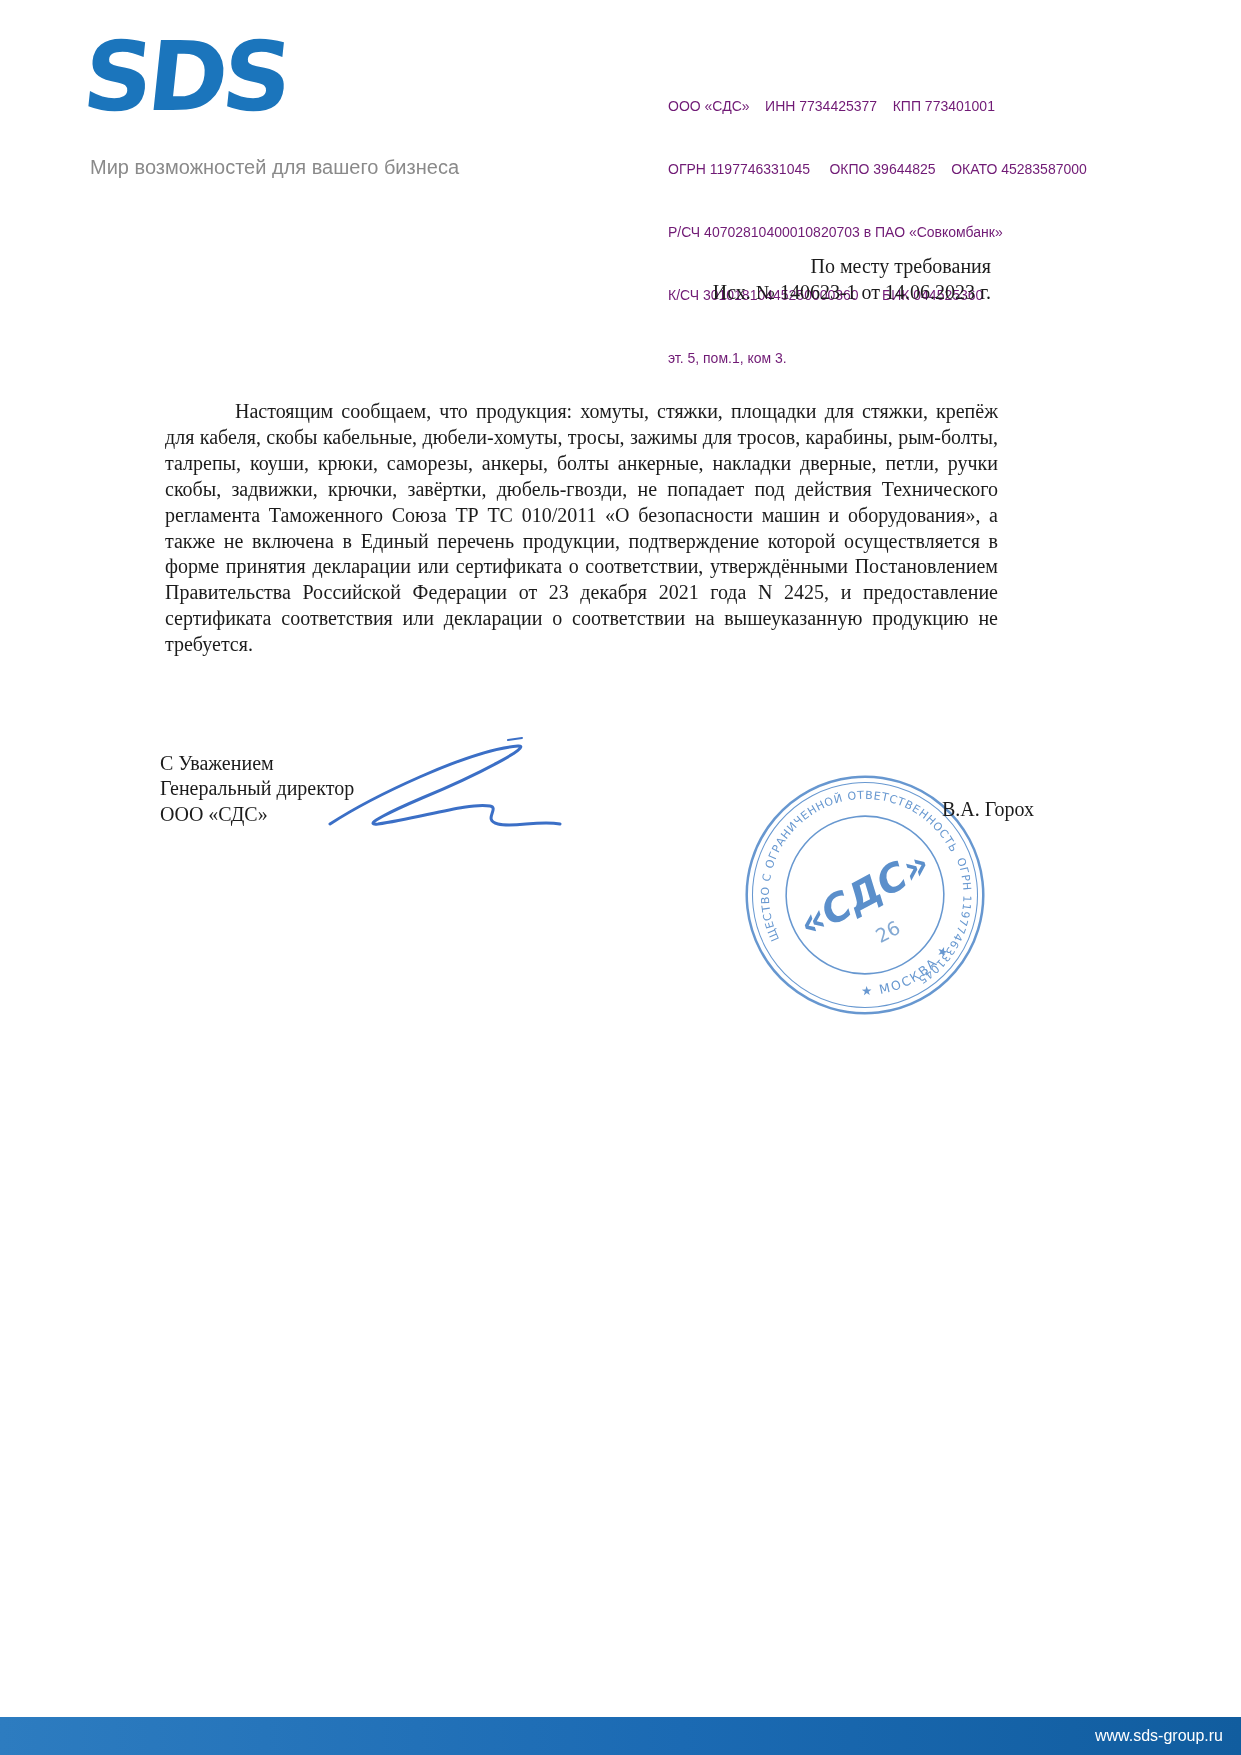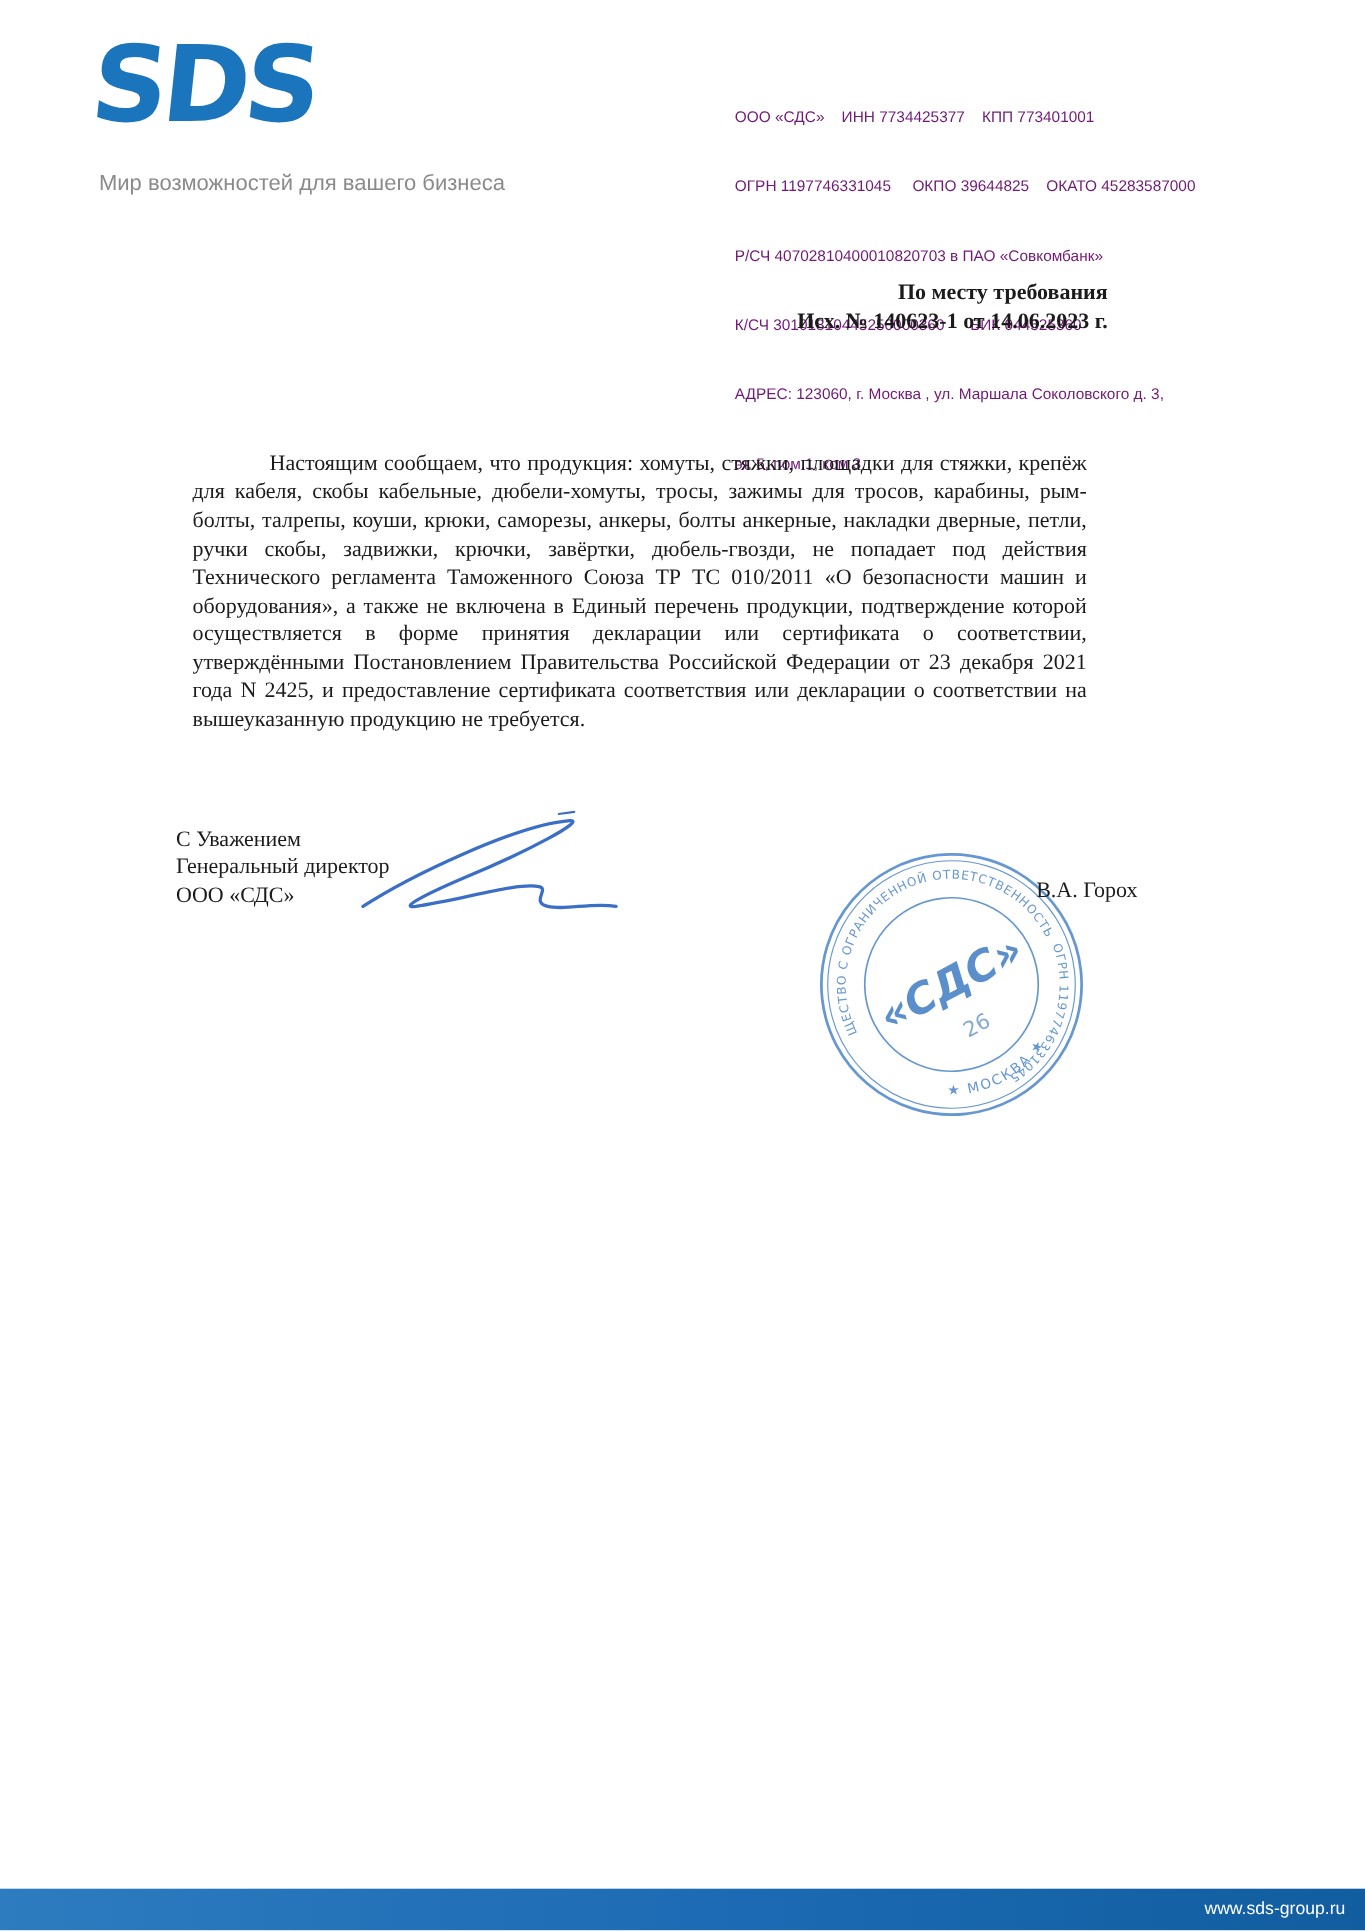--- a/index.html
+++ b/index.html
@@ -43,26 +43,25 @@
     font-family: "Liberation Sans", sans-serif;
     font-size: 14px;
     line-height: 21px;
     color: #701a75;
     white-space: pre-wrap;
   }
 
   
   .recipient-block {
     position: absolute;
-    right: 234px;
+    right: 250px;
     top: 253px;
     text-align: right;
     font-size: 20px;
     line-height: 26px;
-    font-weight: bold;
   }
 
   
   .letter-title {
     position: absolute;
     left: 160px;
     top: 345px;
     width: 843px;
     margin: 0;
     text-align: center;
@@ -71,21 +70,21 @@
   }
   .letter-body {
     position: absolute;
     left: 160px;
     top: 394px;
     width: 843px;
     font-size: 20px;
     line-height: 25.9px;
     text-align: justify;
   }
-  .letter-body p { margin: 15px; }
+  .letter-body p { margin: 5px; }
   .letter-body p.indent { text-indent: 70px; }
 
   
   .signature-block {
     position: absolute;
     left: 160px;
     top: 751px;
     font-size: 20px;
     line-height: 25.4px;
   }
@@ -133,21 +132,20 @@
 <div class="page">
 
   <header>
     <div class="logo">SDS</div>
     <div class="tagline">Мир возможностей для вашего бизнеса</div>
     <div class="company-details">
       <div>ООО «СДС»    ИНН 7734425377    КПП 773401001</div>
       <div>ОГРН 1197746331045     ОКПО 39644825    ОКАТО 45283587000</div>
       <div>Р/СЧ 40702810400010820703 в ПАО «Совкомбанк»</div>
       <div>К/СЧ 30101810445250000360      БИК 044525360</div>
-      <div>АДРЕС: 123060, г. Москва , ул. Маршала Соколовского д. 3,</div>
       <div>эт. 5, пом.1, ком 3.</div>
     </div>
   </header>
 
   <div class="recipient-block">
     <div>По месту требования</div>
     <div>Исх. № 140623-1 от 14.06.2023 г.</div>
   </div>
 
 

